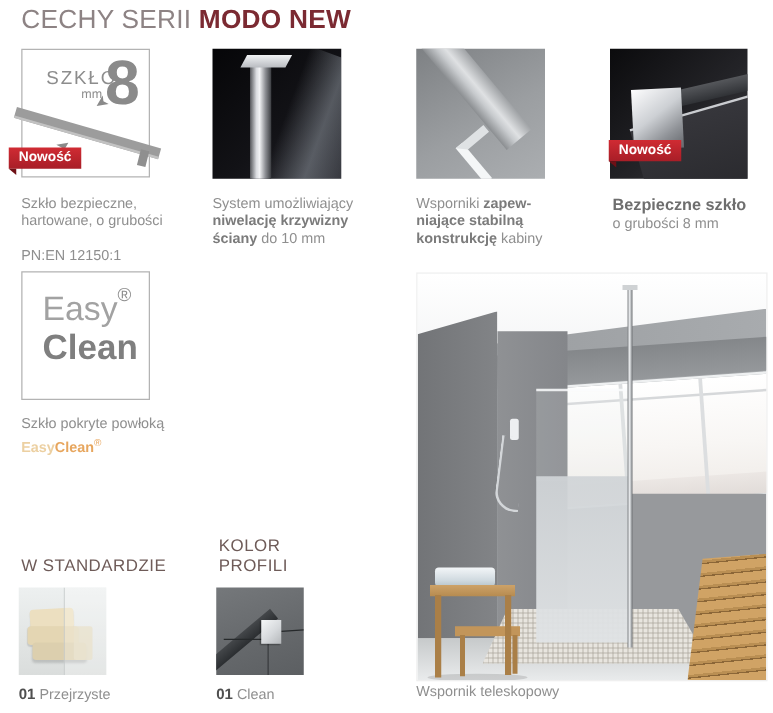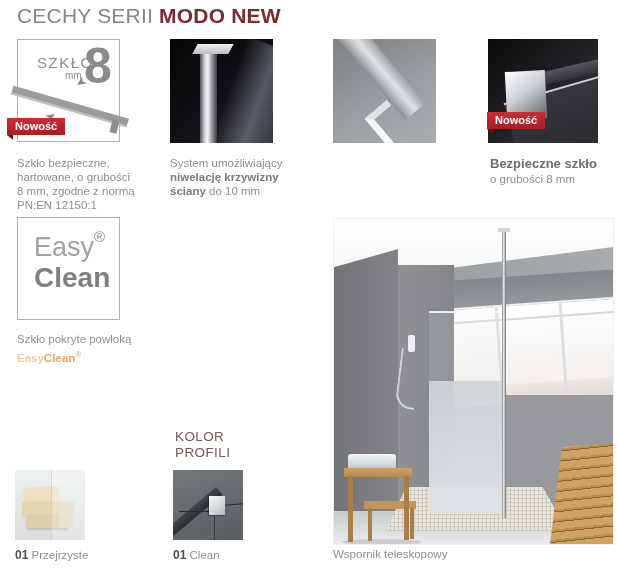--- a/index.html
+++ b/index.html
@@ -186,45 +186,51 @@
   <div class="abs fbox" id="fbox4">
     <div class="abs glpanel"></div>
     <div class="abs clamparm"></div>
     <div class="abs clamp"></div>
   </div>
   <div class="abs badge" id="badge2">Nowość</div>
 
   <div class="abs cap" id="cap1">
     <span>Szkło bezpieczne,</span><br>
     <span>hartowane, o grubości</span><br>
-    <span>8 mm, zgodne z normą</span><br>
+    <br>
     <span>PN:EN 12150:1</span>
   </div>
   <div class="abs cap" id="cap2">
     <span>System umożliwiający</span><br>
     <b>niwelację krzywizny</b><br>
     <b>ściany</b><span> do 10 mm</span>
   </div>
+  <div class="abs cap" id="cap3">
+    <span>Wsporniki </span><b>zapew-</b><br>
+    <b>niające stabilną</b><br>
+    <b>konstrukcję</b><span> kabiny</span>
+  </div>
   <div class="abs cap" id="cap4">
     <span class="cap4bold">Bezpieczne szkło</span><br>
     <span>o grubości 8 mm</span>
   </div>
 
   <div class="abs" id="ecbox">
     <span class="abs eceasy">Easy</span>
     <span class="abs ecreg">®</span>
     <span class="abs ecclean">Clean</span>
   </div>
   <div class="abs" id="eccap">
     <span>Szkło pokryte powłoką</span><br>
     <span class="e">Easy</span><span class="c">Clean</span><span class="r">®</span>
   </div>
 
   <div class="abs bhead" id="bhead1">
     <br>
+    <span>W STANDARDZIE</span>
   </div>
   <div class="abs bhead" id="bhead2">
     <span>KOLOR</span><br>
     <span>PROFILI</span>
   </div>
 
   <div class="abs swatch" id="soap">
     <div class="abs soap1"></div>
     <div class="abs soap2"></div>
     <div class="abs soap3"></div>

